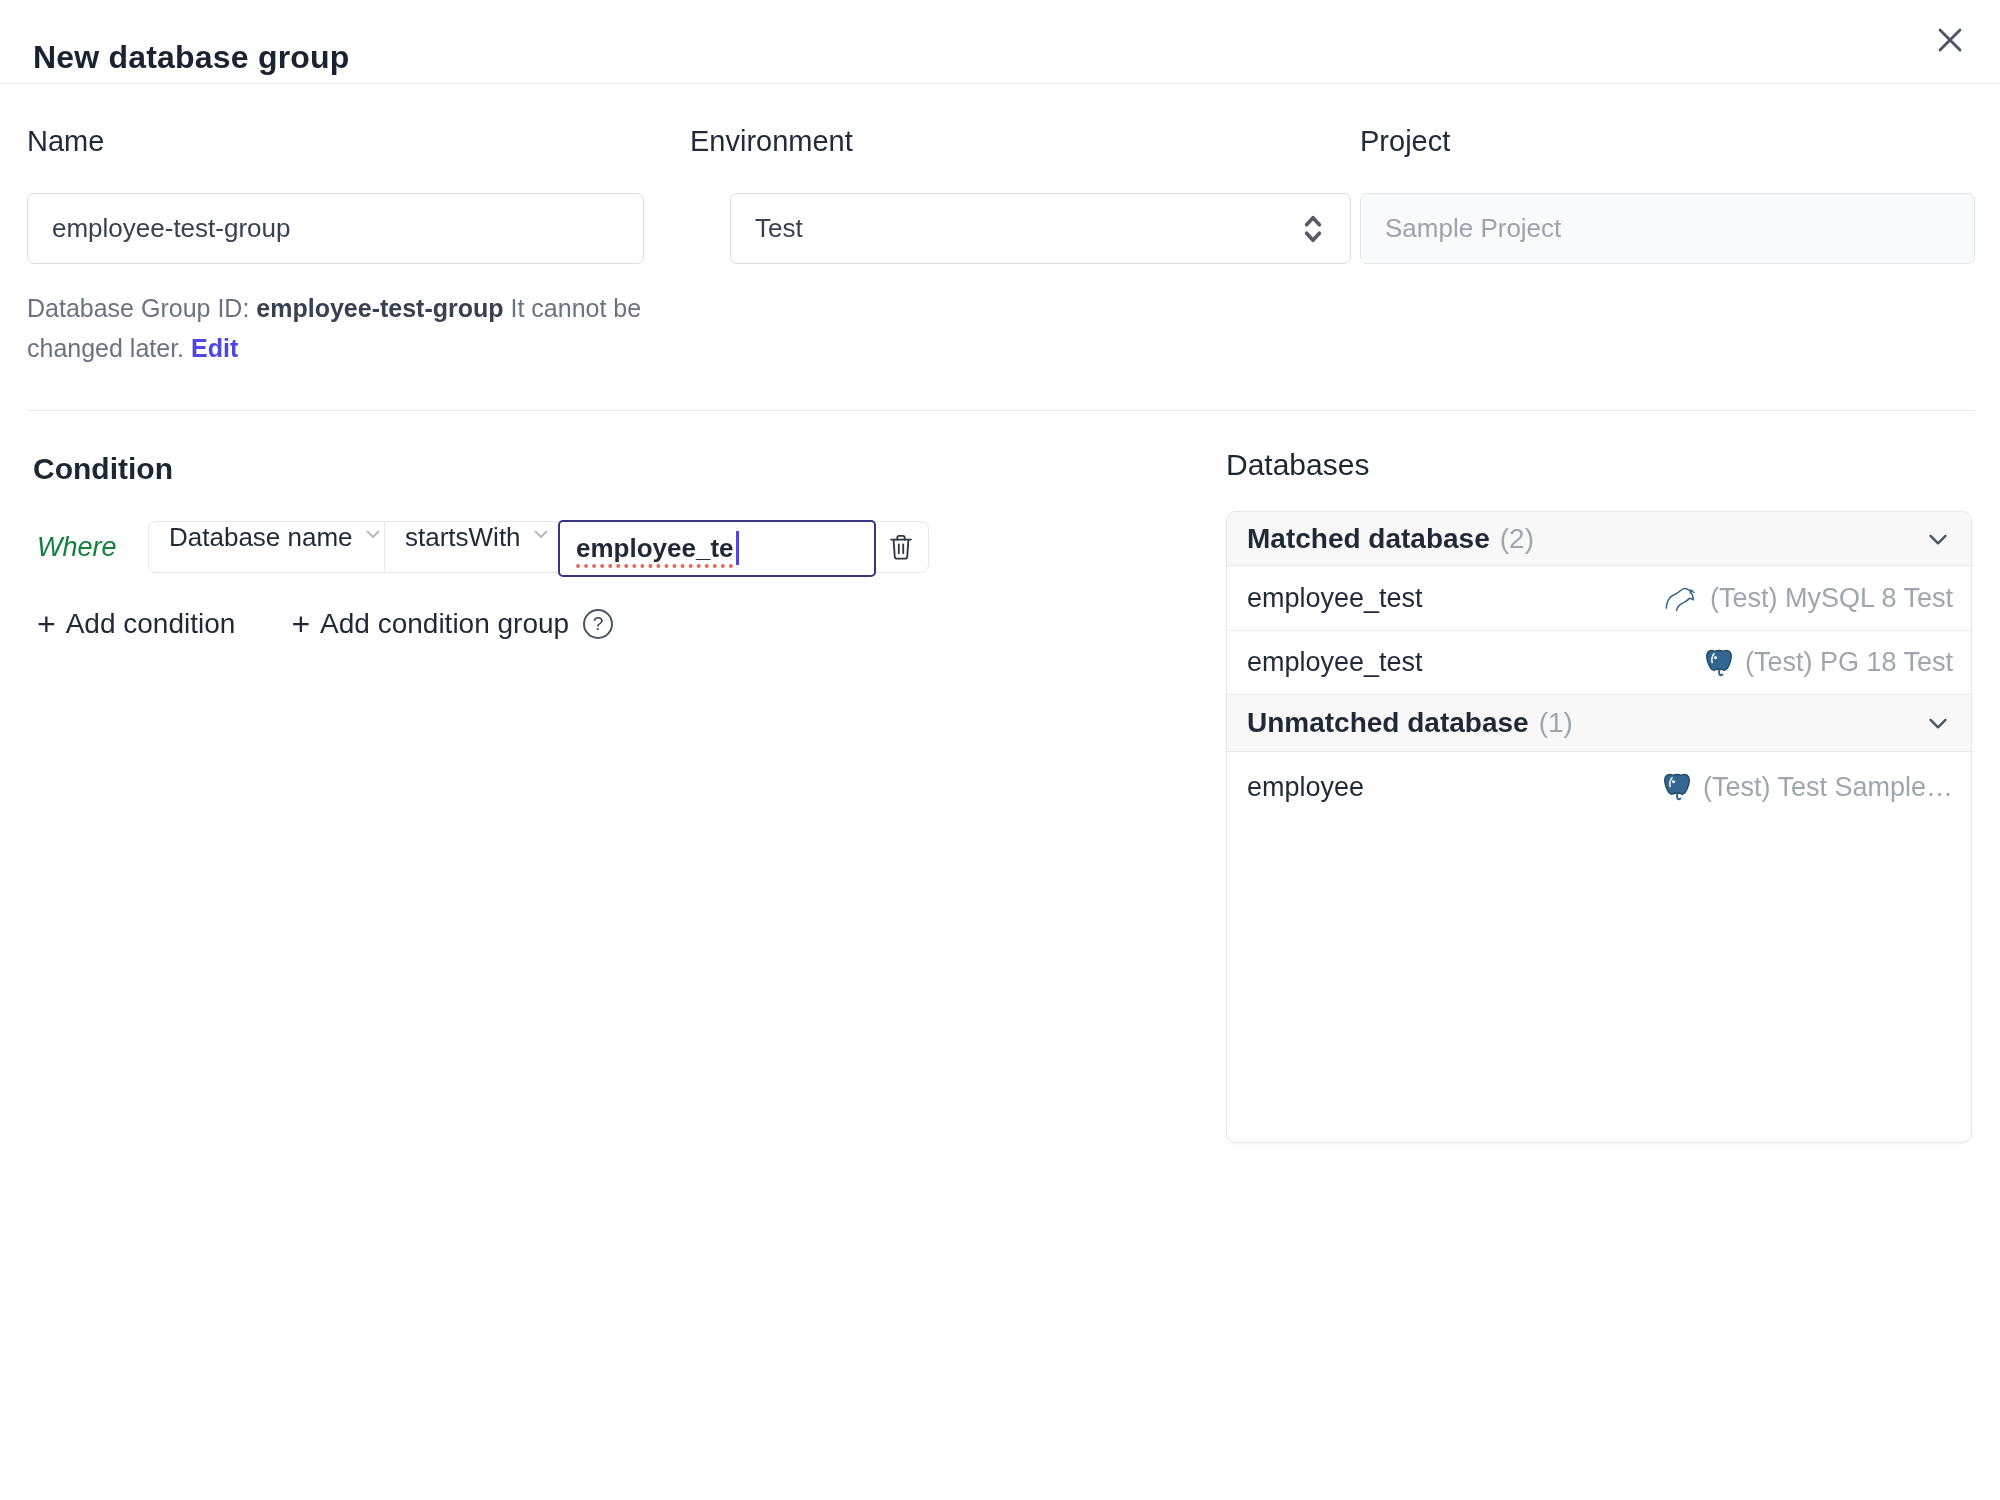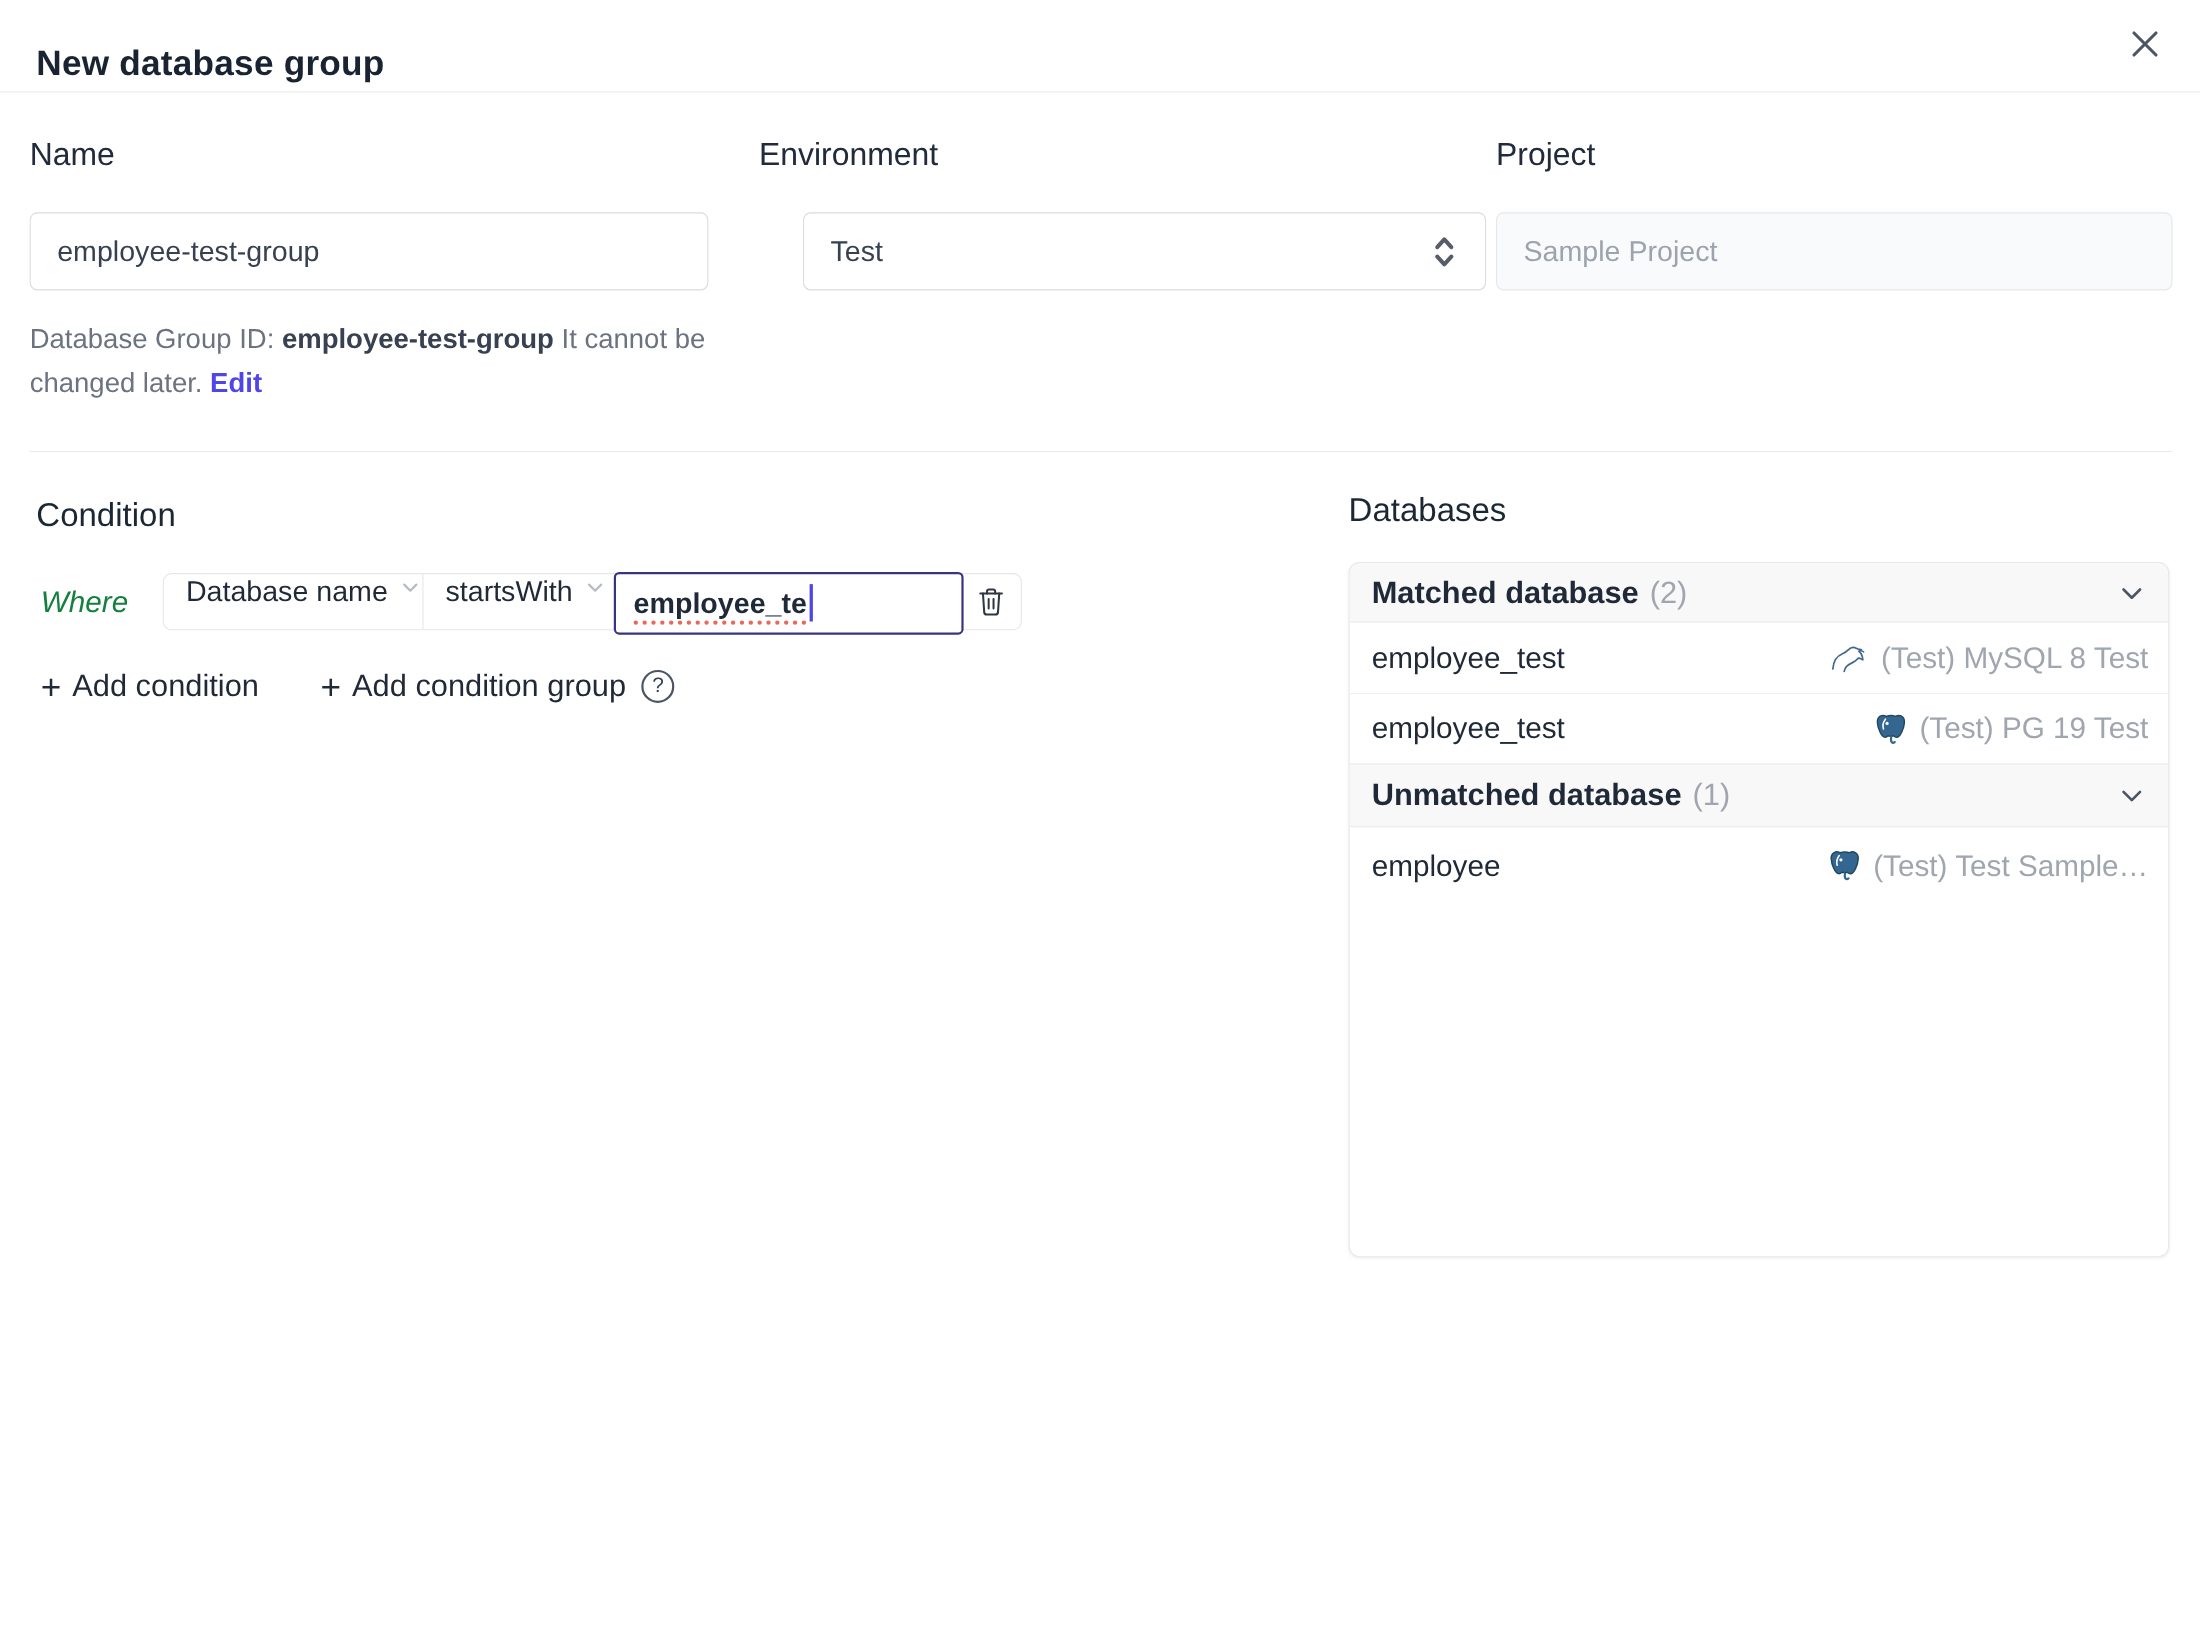--- a/index.html
+++ b/index.html
@@ -32,21 +32,21 @@
   .select-box .sel-text { font-size:26px; color:#374151; }
   .select-box .updown { position:absolute; right:20px; top:50%; transform:translateY(-50%); }
 
   .helper { position:absolute; left:27px; top:288px; width:640px; font-size:25px; line-height:40px; color:#6b7280; }
   .helper .dbg-id { color:#374151; font-weight:700; }
   .helper .edit-link { color:#4f46e5; font-weight:700; cursor:pointer; }
 
   .divider { position:absolute; left:27px; top:410px; width:1948px; height:0; border-top:1.5px solid #e8eaed; }
 
   
-  .cond-title { position:absolute; left:33px; top:452px; font-size:30px; font-weight:400; color:#1c2734; }
+  .cond-title { position:absolute; left:33px; top:452px; font-size:30px; font-weight:700; color:#1c2734; }
   .where-label { position:absolute; left:37px; top:521px; height:52px; display:flex; align-items:center;
     font-size:27px; color:#15803d;font-style:italic; }
   .cond-group { position:absolute; left:148px; top:521px; width:781px; height:52px;
     border:1.5px solid #e5e7eb; border-radius:8px; background:#fff; display:flex; align-items:stretch; }
   .cond-select { display:flex; align-items:flex-start; gap:8px; padding:0 14px 0 20px; cursor:pointer; }
   .cond-select .sel-text { font-size:26px; color:#1f2937; white-space:nowrap; }
   .cond-factor { width:236px; border-right:1px solid #e5e7eb; }
   .cond-operator { width:175px; }
   .cond-value { position:absolute; left:409px; top:-2.5px; width:318px; height:57px;
     border:2.5px solid #393480; border-radius:5px; background:#fff; display:flex; align-items:center;
@@ -199,21 +199,21 @@
       <span class="db-name">employee_test</span>
       <span class="db-instance">
         <span>
           <svg width="32" height="32" viewBox="0 0 24 24">
             <path d="M12 2.6c-1.1 0-2.2.2-3.1.6C7.6 2.5 6.2 2.3 5 2.9 3.5 3.6 2.7 5.3 2.8 7.4c.1 1.8.7 4.2 1.7 6.3 1 2.2 2.2 3.8 3.6 3.8.8 0 1.4-.4 1.8-1 .6.1 1.3.2 2.1.2s1.5-.1 2.1-.2c.4.6 1 1 1.8 1 1.4 0 2.6-1.6 3.6-3.8 1-2.1 1.6-4.5 1.7-6.3.1-2.1-.7-3.8-2.2-4.5-1.2-.6-2.6-.4-3.9.3-.9-.4-2-.6-3.1-.6z" fill="#336791" stroke="#23475f" stroke-width="1"></path>
             <circle cx="9.4" cy="8" r="1.1" fill="#fff"></circle>
             <path d="M8.3 5.1c-1.5 1.8-2 4.4-1.4 6.6" fill="none" stroke="#fff" stroke-width="1.1" stroke-linecap="round"></path>
             <path d="M12.2 17.4c-.3 1.7-.1 3 .5 3.5.5.4 1.3.3 1.9-.2" fill="none" stroke="#336791" stroke-width="1.5" stroke-linecap="round"></path>
           </svg>
         </span>
-        <span class="inst-text">(Test) PG 19 Test</span>
+        <span class="inst-text">(Test) PG 18 Test</span>
       </span>
     </div>
 
     <div class="db-sec-header second">
       <span class="db-sec-label">Unmatched database</span>
       <span class="db-sec-count">(1)</span>
       <span class="db-sec-chevron">
         <svg width="30" height="30" viewBox="0 0 24 24">
           <path d="M6 9.5l6 6 6-6" stroke="#4b5563" stroke-width="1.9" fill="none" stroke-linecap="round" stroke-linejoin="round"></path>
         </svg>

